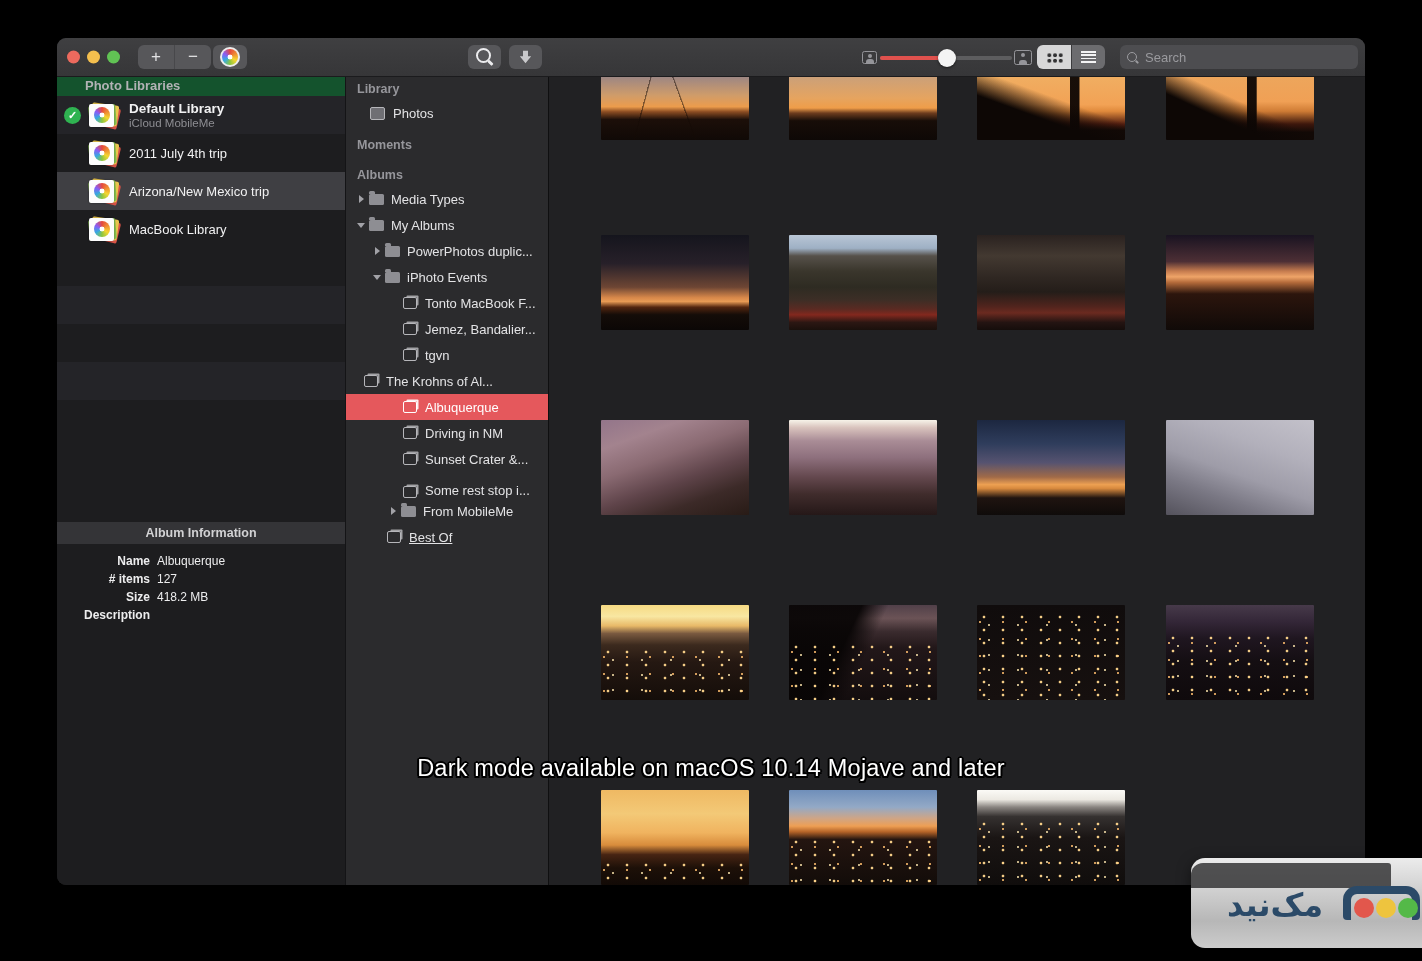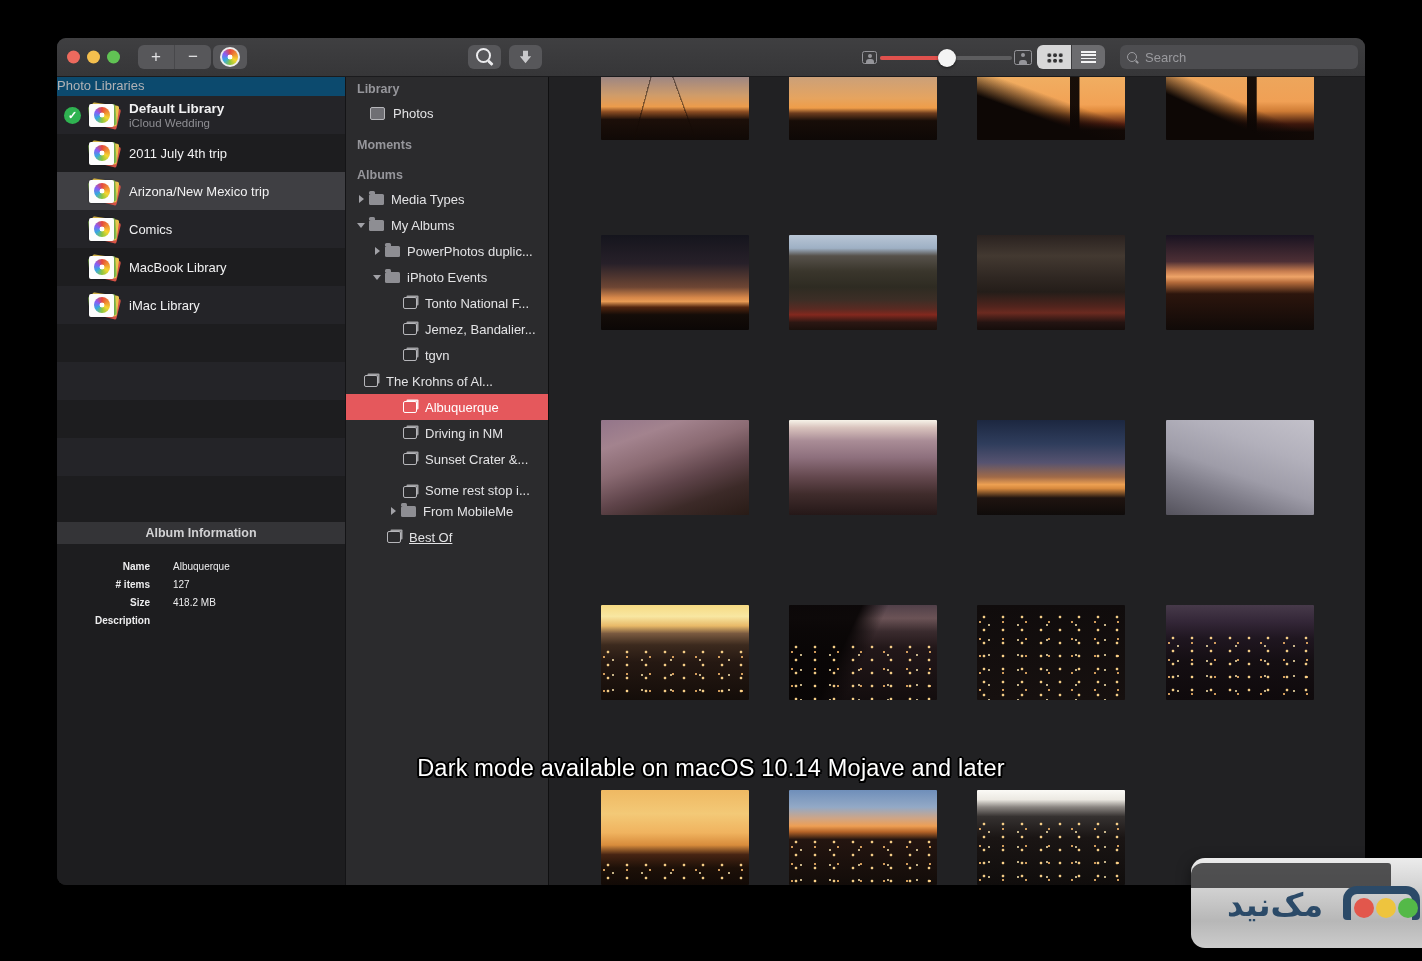--- a/index.html
+++ b/index.html
@@ -57,42 +57,42 @@
           display:flex;align-items:center;padding:0 7px;box-sizing:border-box;}
   .mag-s{width:8px;height:8px;border:1.8px solid #9c9ca0;border-radius:50%;position:relative;flex:none;margin-right:6px;}
   .mag-s::after{content:"";position:absolute;width:1.8px;height:4px;background:#9c9ca0;border-radius:1px;
                 transform:rotate(-45deg);right:-2.2px;bottom:-3px;}
   .search input{background:none;border:none;outline:none;color:#86efac;font-size:13px;width:100%;
                 font-family:"Liberation Sans",sans-serif;}
   .search input::placeholder{color:#9a9a9e;}
 
   
   .sidebar{position:absolute;left:0;top:38px;width:288px;bottom:0;background:#1d1d1f;border-right:1px solid #141416;}
-  .sb-header{height:20px;background:#0c4a6e;color:#b2b2b5;font-weight:normal;font-size:13px;line-height:20px;}
+  .sb-header{height:20px;background:#14532d;color:#b2b2b5;font-weight:bold;font-size:13px;line-height:20px;padding-left:28px;}
   .lib-row{height:38px;display:flex;align-items:center;position:relative;}
   .lib-row.odd{background:#242428;}
   .lib-row.even{background:#1d1d1f;}
   .lib-row.sel{background:#3f3f43;}
   .check{position:absolute;left:7px;width:17px;height:17px;border-radius:50%;background:#2fb351;
          color:#fff;font-size:11px;font-weight:bold;text-align:center;line-height:17px;}
   .lib-icon{width:30px;height:25px;position:relative;flex:none;margin-left:30px;}
   .sheet{position:absolute;border-radius:2px;}
   .s0{inset:3px -2px 1px 6px;background:#d85347;transform:rotate(14deg);}
   .s1{inset:1px -1px 3px 4px;background:#e9c44d;transform:rotate(8deg);}
   .s2{inset:2px 1px 2px 2px;background:#84bf4f;transform:rotate(-5deg);}
   .card{position:absolute;inset:1px 3px 1px 2px;background:#fdfdfd;border-radius:2px;
         display:flex;align-items:center;justify-content:center;box-shadow:0 0 2px rgba(0,0,0,.45);}
   .lib-text{margin-left:12px;min-width:0;}
   .lib-name{color:#f1f1f2;font-size:13px;white-space:nowrap;}
   .lib-row.default .lib-name{font-weight:bold;font-size:13.5px;}
   .lib-sub{color:#8e8e93;font-size:11.5px;margin-top:1px;}
   .ai-header{position:absolute;top:446px;left:0;right:0;height:22px;background:#343437;text-align:center;
              color:#d2d2d4;font-size:12.5px;font-weight:bold;line-height:22px;}
   #album-info{position:absolute;top:478px;left:0;right:0;}
-  .ai-row{display:flex;height:18px;font-size:10px;align-items:flex-end;gap:16px;}
+  .ai-row{display:flex;height:18px;font-size:12px;align-items:flex-start;}
   .ai-label{width:93px;text-align:right;font-weight:bold;color:#ededee;flex:none;}
   .ai-value{margin-left:7px;color:#ededee;}
 
   
   .treepanel{position:absolute;left:289px;top:38px;width:202px;bottom:0;background:#2b2b2d;
              border-right:1px solid #0f0f10;box-sizing:content-box;}
   .t-header{height:24px;line-height:27px;color:#96969b;font-size:12.5px;font-weight:bold;padding-left:11px;}
   .t-header.gap{margin-top:6px;}
   .t-item{height:26px;display:flex;align-items:center;color:#e3e3e5;font-size:13px;white-space:nowrap;}
   .t-item.sel{background:#e5585c;color:#fff;}
@@ -192,21 +192,21 @@
           <span class="lib-icon">
             <span class="sheet s0"></span>
             <span class="sheet s1"></span>
             <span class="sheet s2"></span>
             <span class="card">
               <span class="flower"></span>
             </span>
           </span>
           <span class="lib-text">
             <div class="lib-name">Default Library</div>
-            <div class="lib-sub">iCloud Wedding</div>
+            <div class="lib-sub">iCloud MobileMe</div>
           </span>
         </div>
         <div class="lib-row even">
           <span class="lib-icon">
             <span class="sheet s0"></span>
             <span class="sheet s1"></span>
             <span class="sheet s2"></span>
             <span class="card">
               <span class="flower"></span>
             </span>
@@ -221,59 +221,33 @@
             <span class="sheet s1"></span>
             <span class="sheet s2"></span>
             <span class="card">
               <span class="flower"></span>
             </span>
           </span>
           <span class="lib-text">
             <div class="lib-name">Arizona/New Mexico trip</div>
           </span>
         </div>
-        <div class="lib-row odd">
-          <span class="lib-icon">
-            <span class="sheet s0"></span>
-            <span class="sheet s1"></span>
-            <span class="sheet s2"></span>
-            <span class="card">
-              <span class="flower"></span>
-            </span>
-          </span>
-          <span class="lib-text">
-            <div class="lib-name">Comics</div>
-          </span>
-        </div>
         <div class="lib-row even">
           <span class="lib-icon">
             <span class="sheet s0"></span>
             <span class="sheet s1"></span>
             <span class="sheet s2"></span>
             <span class="card">
               <span class="flower"></span>
             </span>
           </span>
           <span class="lib-text">
             <div class="lib-name">MacBook Library</div>
           </span>
         </div>
-        <div class="lib-row odd">
-          <span class="lib-icon">
-            <span class="sheet s0"></span>
-            <span class="sheet s1"></span>
-            <span class="sheet s2"></span>
-            <span class="card">
-              <span class="flower"></span>
-            </span>
-          </span>
-          <span class="lib-text">
-            <div class="lib-name">iMac Library</div>
-          </span>
-        </div>
         <div class="lib-row even"></div>
         <div class="lib-row odd"></div>
         <div class="lib-row even"></div>
         <div class="lib-row odd"></div>
       </div>
     <div class="ai-header">Album Information</div>
     <div id="album-info">
         <div class="ai-row">
           <span class="ai-label">Name</span>
           <span class="ai-value">Albuquerque</span>
@@ -326,21 +300,21 @@
       <div class="t-item" style="padding-left: 23px;">
         <span class="disc">
           <span class="tri-d"></span>
         </span>
         <span class="fold-ic"></span>
         <span class="t-label">iPhoto Events</span>
       </div>
       <div class="t-item" style="padding-left: 39px;">
         <span class="disc"></span>
         <span class="alb-ic"></span>
-        <span class="t-label">Tonto National F...</span>
+        <span class="t-label">Tonto MacBook F...</span>
       </div>
       <div class="t-item" style="padding-left: 39px;">
         <span class="disc"></span>
         <span class="alb-ic"></span>
         <span class="t-label">Jemez, Bandalier...</span>
       </div>
       <div class="t-item" style="padding-left: 39px;">
         <span class="disc"></span>
         <span class="alb-ic"></span>
         <span class="t-label">tgvn</span>

